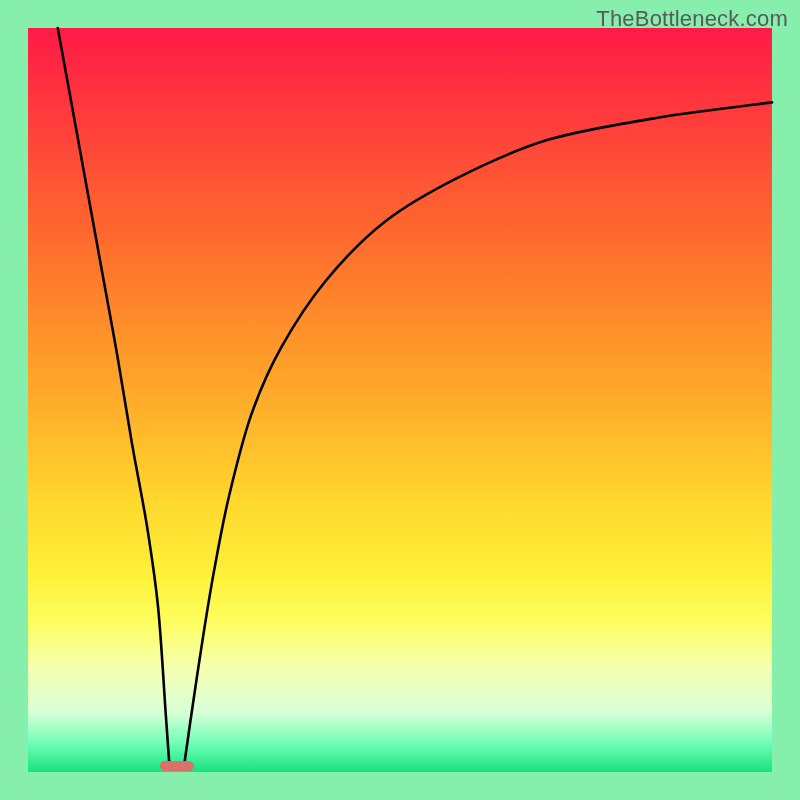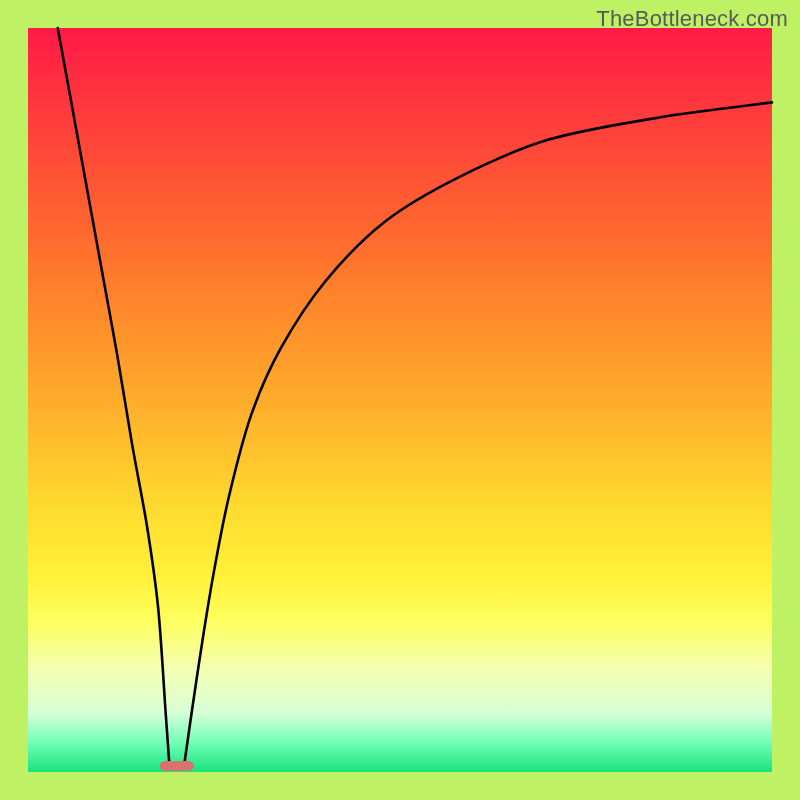--- a/index.html
+++ b/index.html
@@ -8,21 +8,21 @@
     width: 800px;
     height: 800px;
     overflow: hidden;
     background: #000;
     font-family: Arial, Helvetica, sans-serif;
   }
   .frame {
     position: relative;
     width: 800px;
     height: 800px;
-    background: #bef264;
+    background: #86efac;
   }
   .plot-area {
     position: absolute;
     left: 28px;
     top: 28px;
     width: 744px;
     height: 744px;
     background: linear-gradient(
       to bottom,
       #ff1a47 0%,

